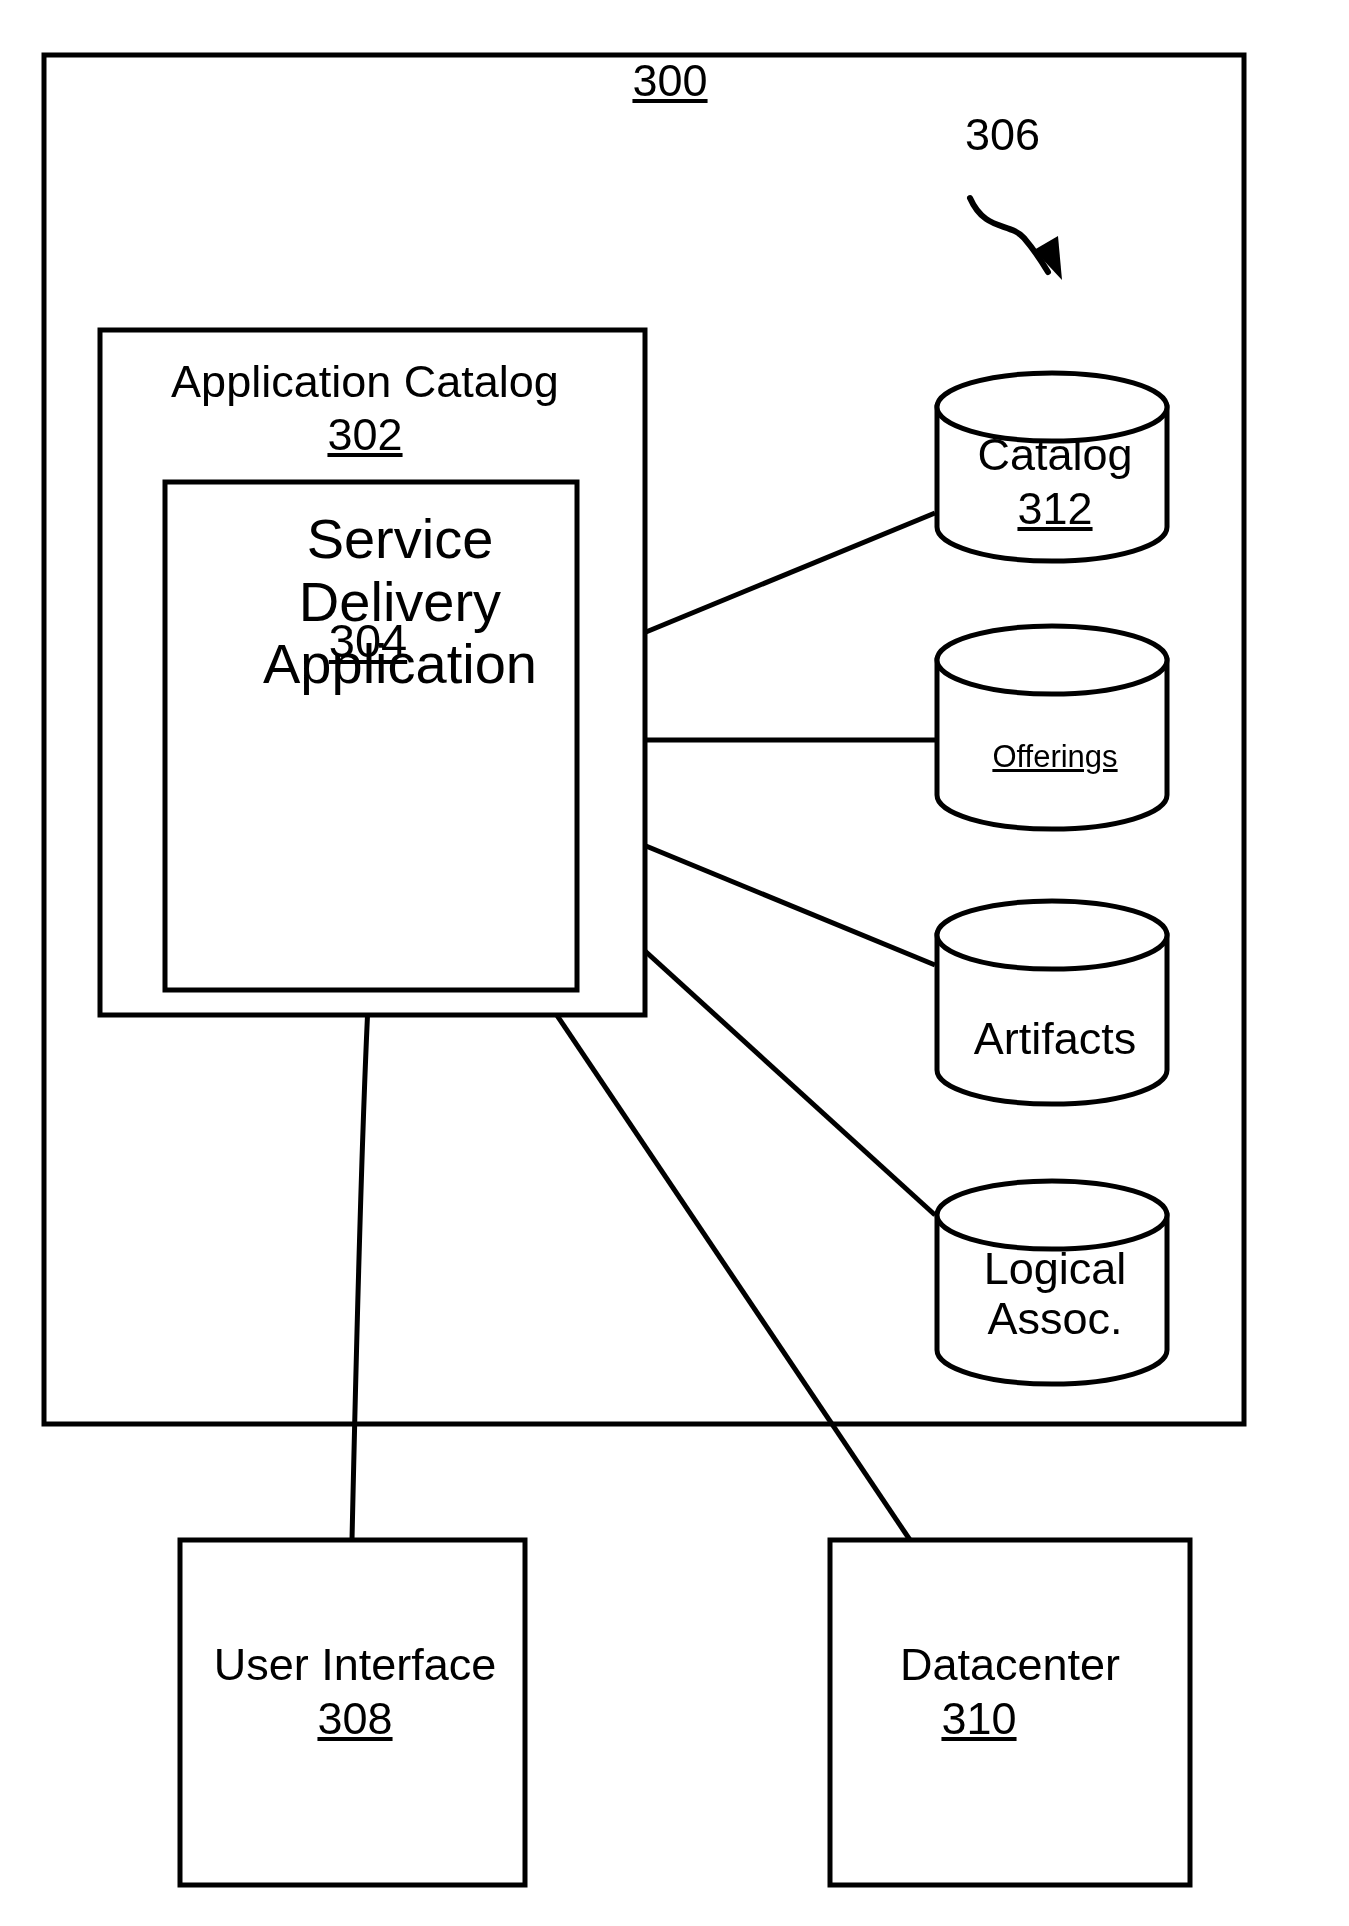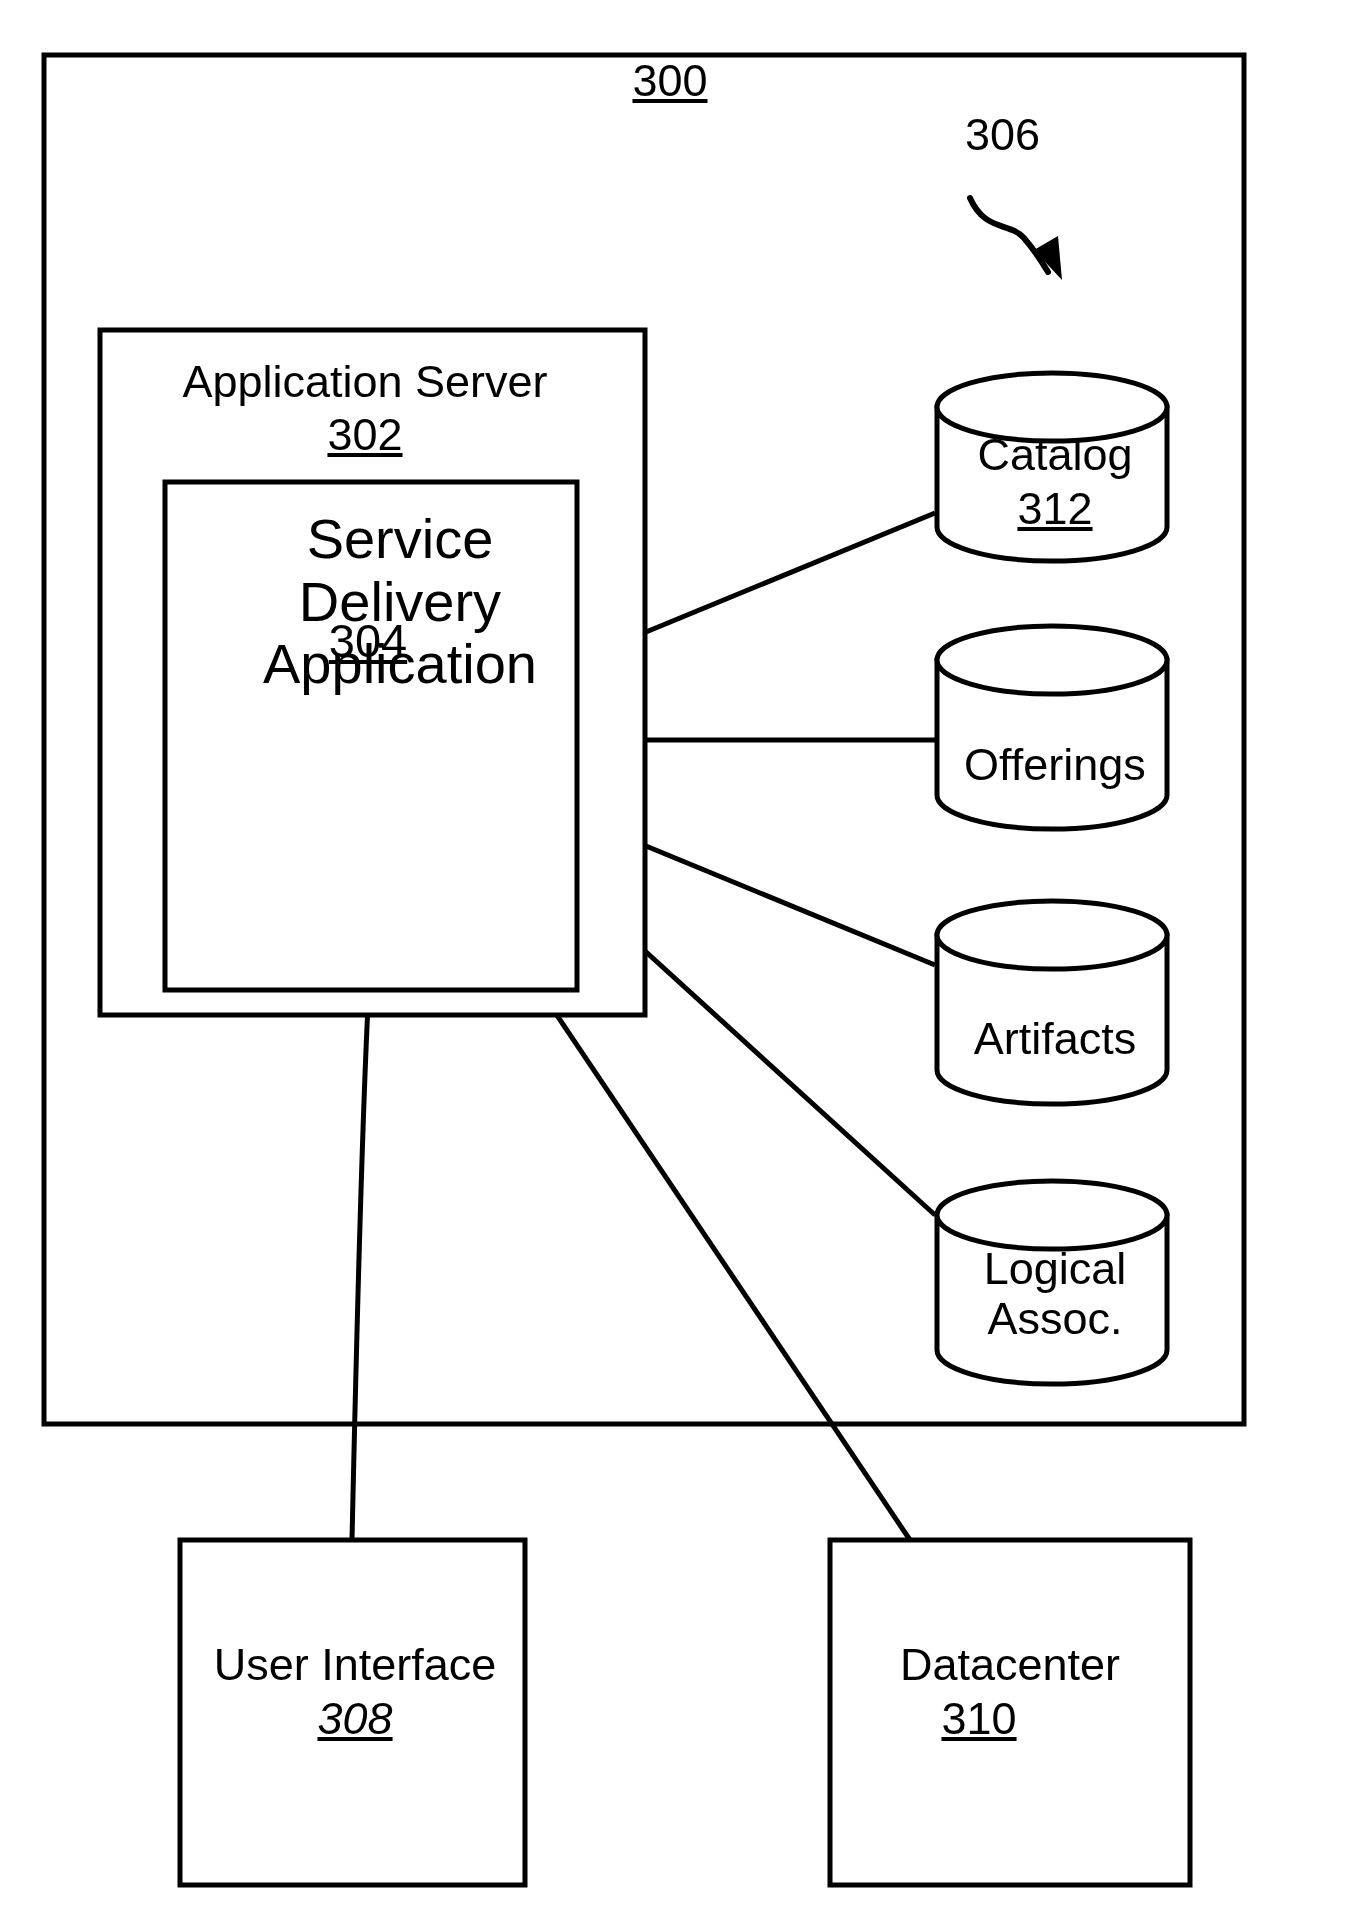--- a/index.html
+++ b/index.html
@@ -41,25 +41,25 @@
     text-underline-offset: 3px;
   }
   .t300 { left: 560px; top: 56px; width: 220px; font-size: 45px; }
   .t306 { left: 880px; top: 110px; width: 160px; font-size: 45px; text-align: right;}
   .t-appserver { left: 100px; top: 357px; width: 530px; font-size: 45px; }
   .t-appserver-num { left: 100px; top: 410px; width: 530px; font-size: 45px; }
   .t-sda { left: 168px; top: 508px; width: 400px; font-size: 56px; padding-left: 32px; }
   .t-sda-num { left: 168px; top: 615px; width: 400px; font-size: 47px; }
   .t-catalog { left: 930px; top: 430px; width: 250px; font-size: 45px; }
   .t-catalog-num { left: 930px; top: 484px; width: 250px; font-size: 45px; }
-  .t-offerings { left: 930px; top: 740px; width: 250px; font-size: 45px; }
+  .t-offerings { left: 930px; top: 740px; width: 250px; font-size: 31px; text-decoration: underline; }
   .t-artifacts { left: 930px; top: 1014px; width: 250px; font-size: 45px; }
   .t-logical { left: 930px; top: 1244px; width: 250px; font-size: 45px; }
   .t-ui { left: 185px; top: 1640px; width: 340px; font-size: 45px; }
-  .t-ui-num { left: 185px; top: 1694px; width: 340px; font-size: 45px; font-style: italic; }
+  .t-ui-num { left: 185px; top: 1694px; width: 340px; font-size: 45px; }
   .t-dc { left: 835px; top: 1640px; width: 350px; font-size: 45px; }
   .t-dc-num { left: 804px; top: 1694px; width: 350px; font-size: 45px; }
 </style>
 </head>
 <body>
 
 <div id="diagram-root">
 
   <svg class="diagram-svg" viewBox="0 0 1349 1926">
 
@@ -102,21 +102,21 @@
     </g>
 
     <rect x="180" y="1540" width="345" height="345" fill="#ffffff" stroke="#000000" stroke-width="5"></rect>
 
     <rect x="830" y="1540" width="360" height="345" fill="#ffffff" stroke="#000000" stroke-width="5"></rect>
   </svg>
 
   <div class="lbl t300 num">300</div>
   <div class="lbl t306">306</div>
 
-  <div class="lbl t-appserver">Application Server</div>
+  <div class="lbl t-appserver">Application Catalog</div>
   <div class="lbl t-appserver-num num">302</div>
 
   <div class="lbl t-sda">Service Delivery
 Application</div>
   <div class="lbl t-sda-num num">304</div>
 
   <div class="lbl t-catalog">Catalog</div>
   <div class="lbl t-catalog-num num">312</div>
 
   <div class="lbl t-offerings">Offerings</div>

